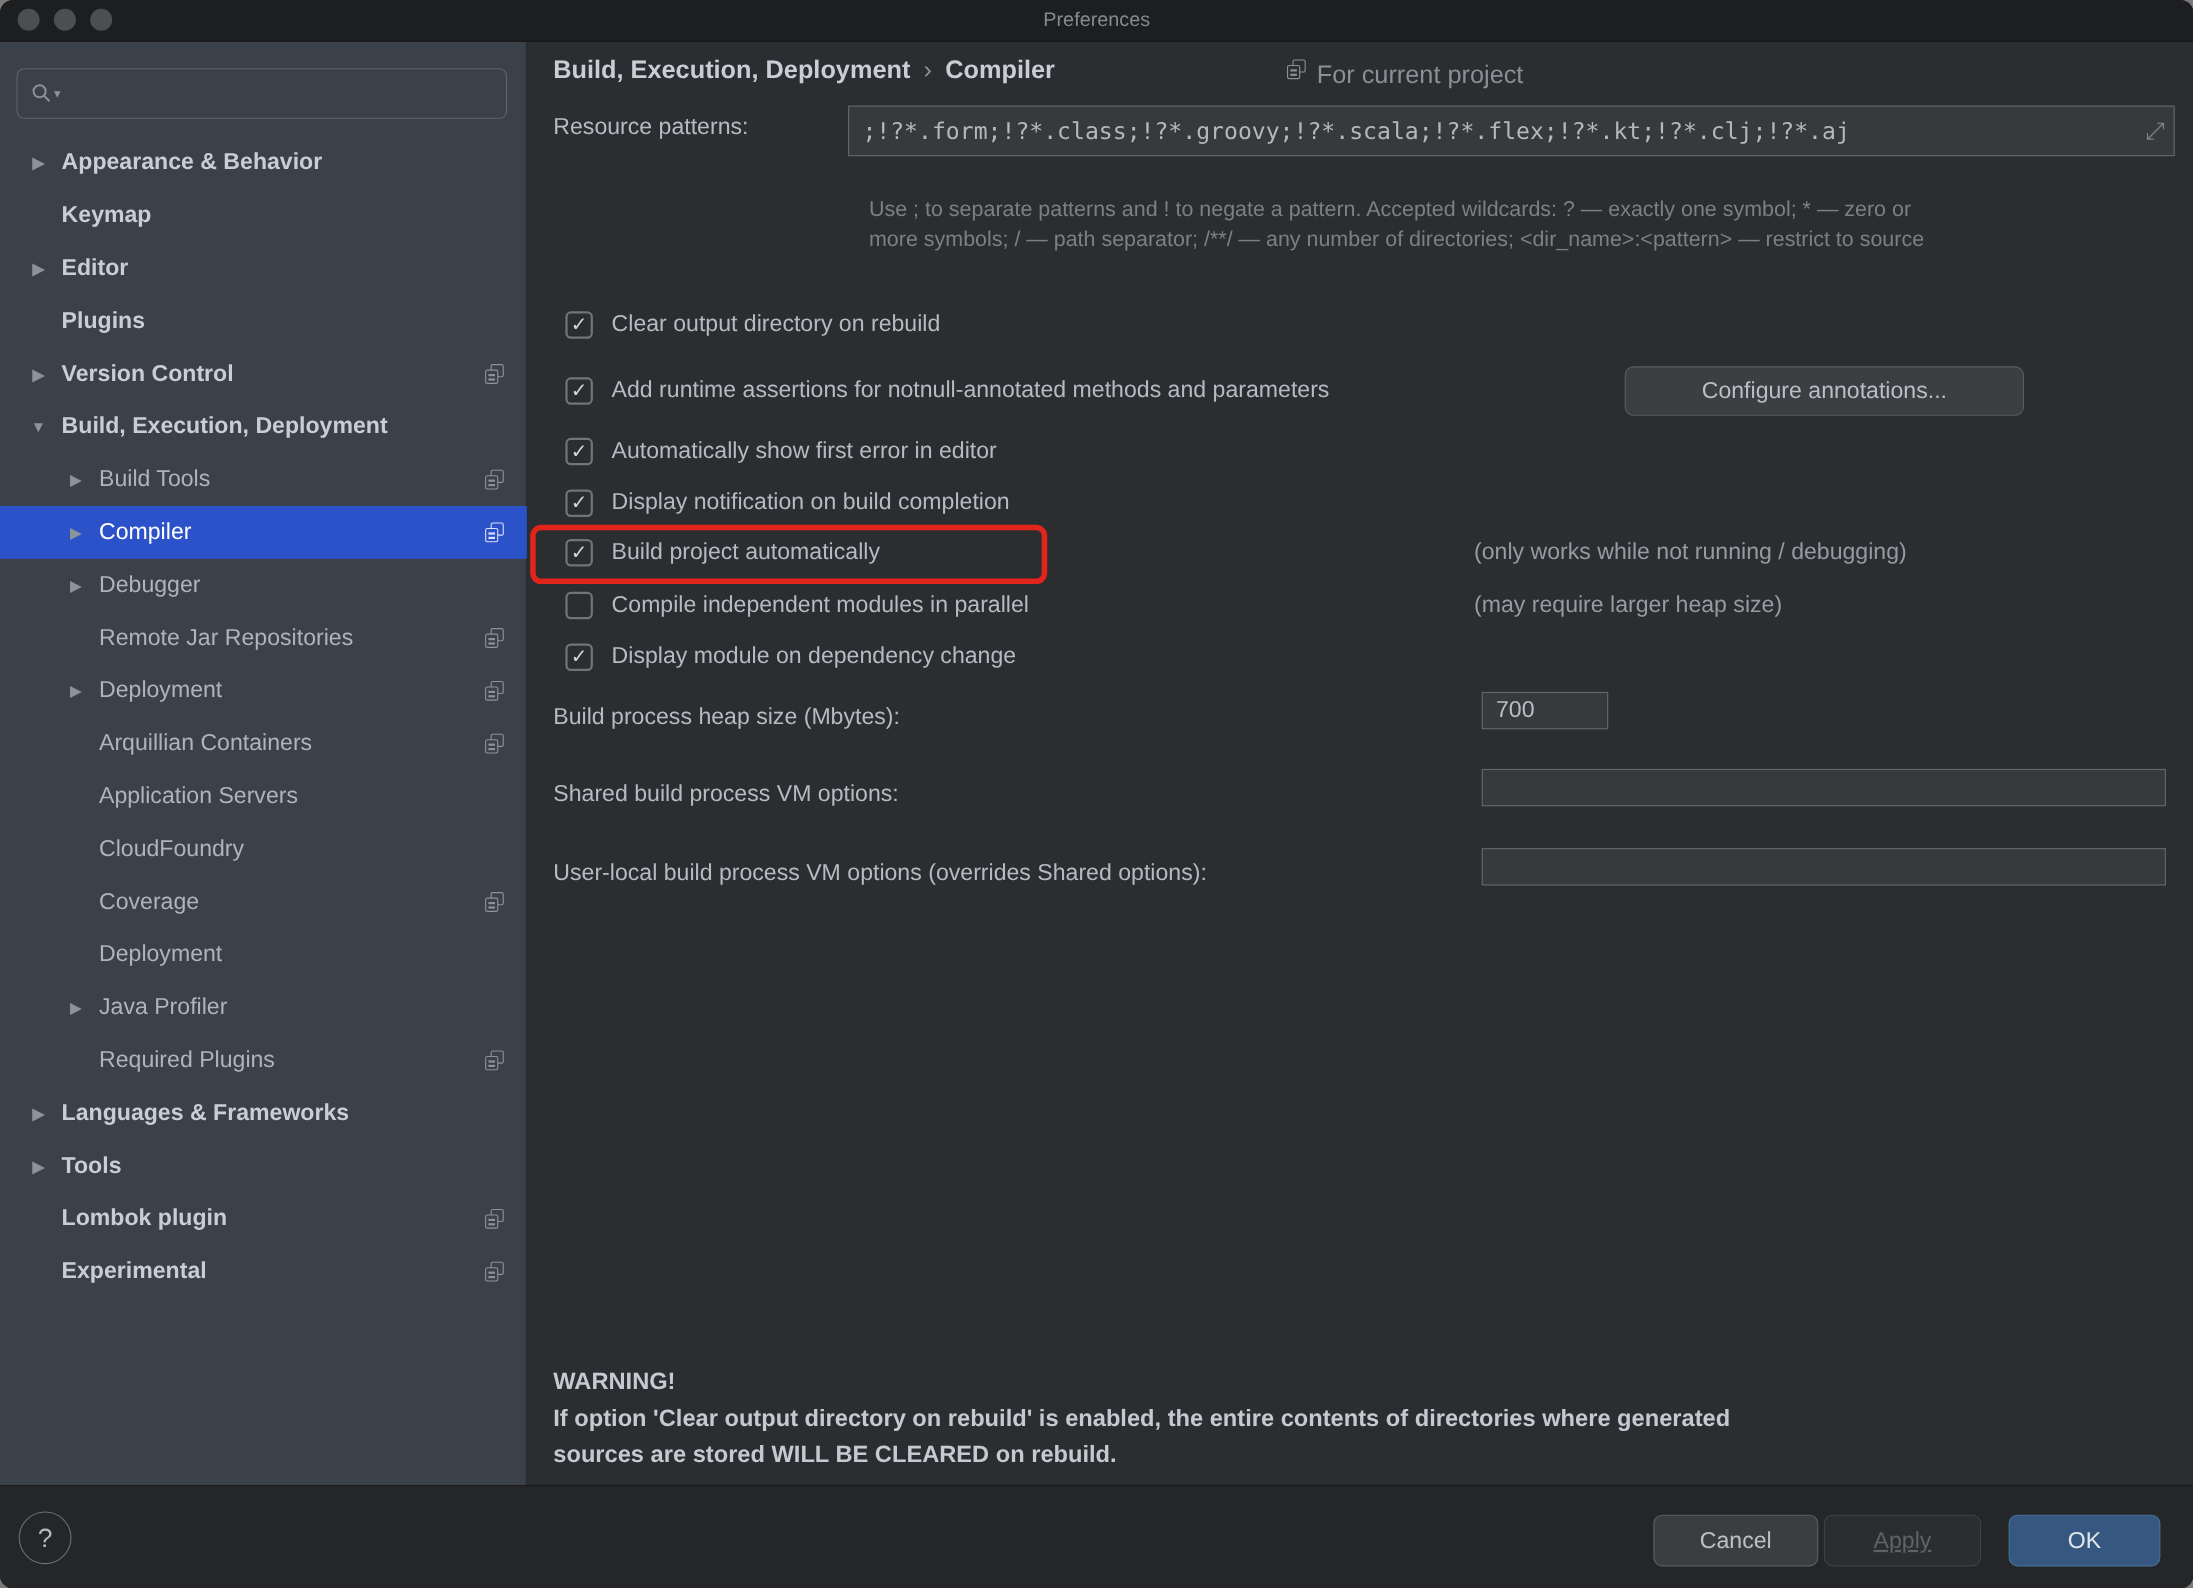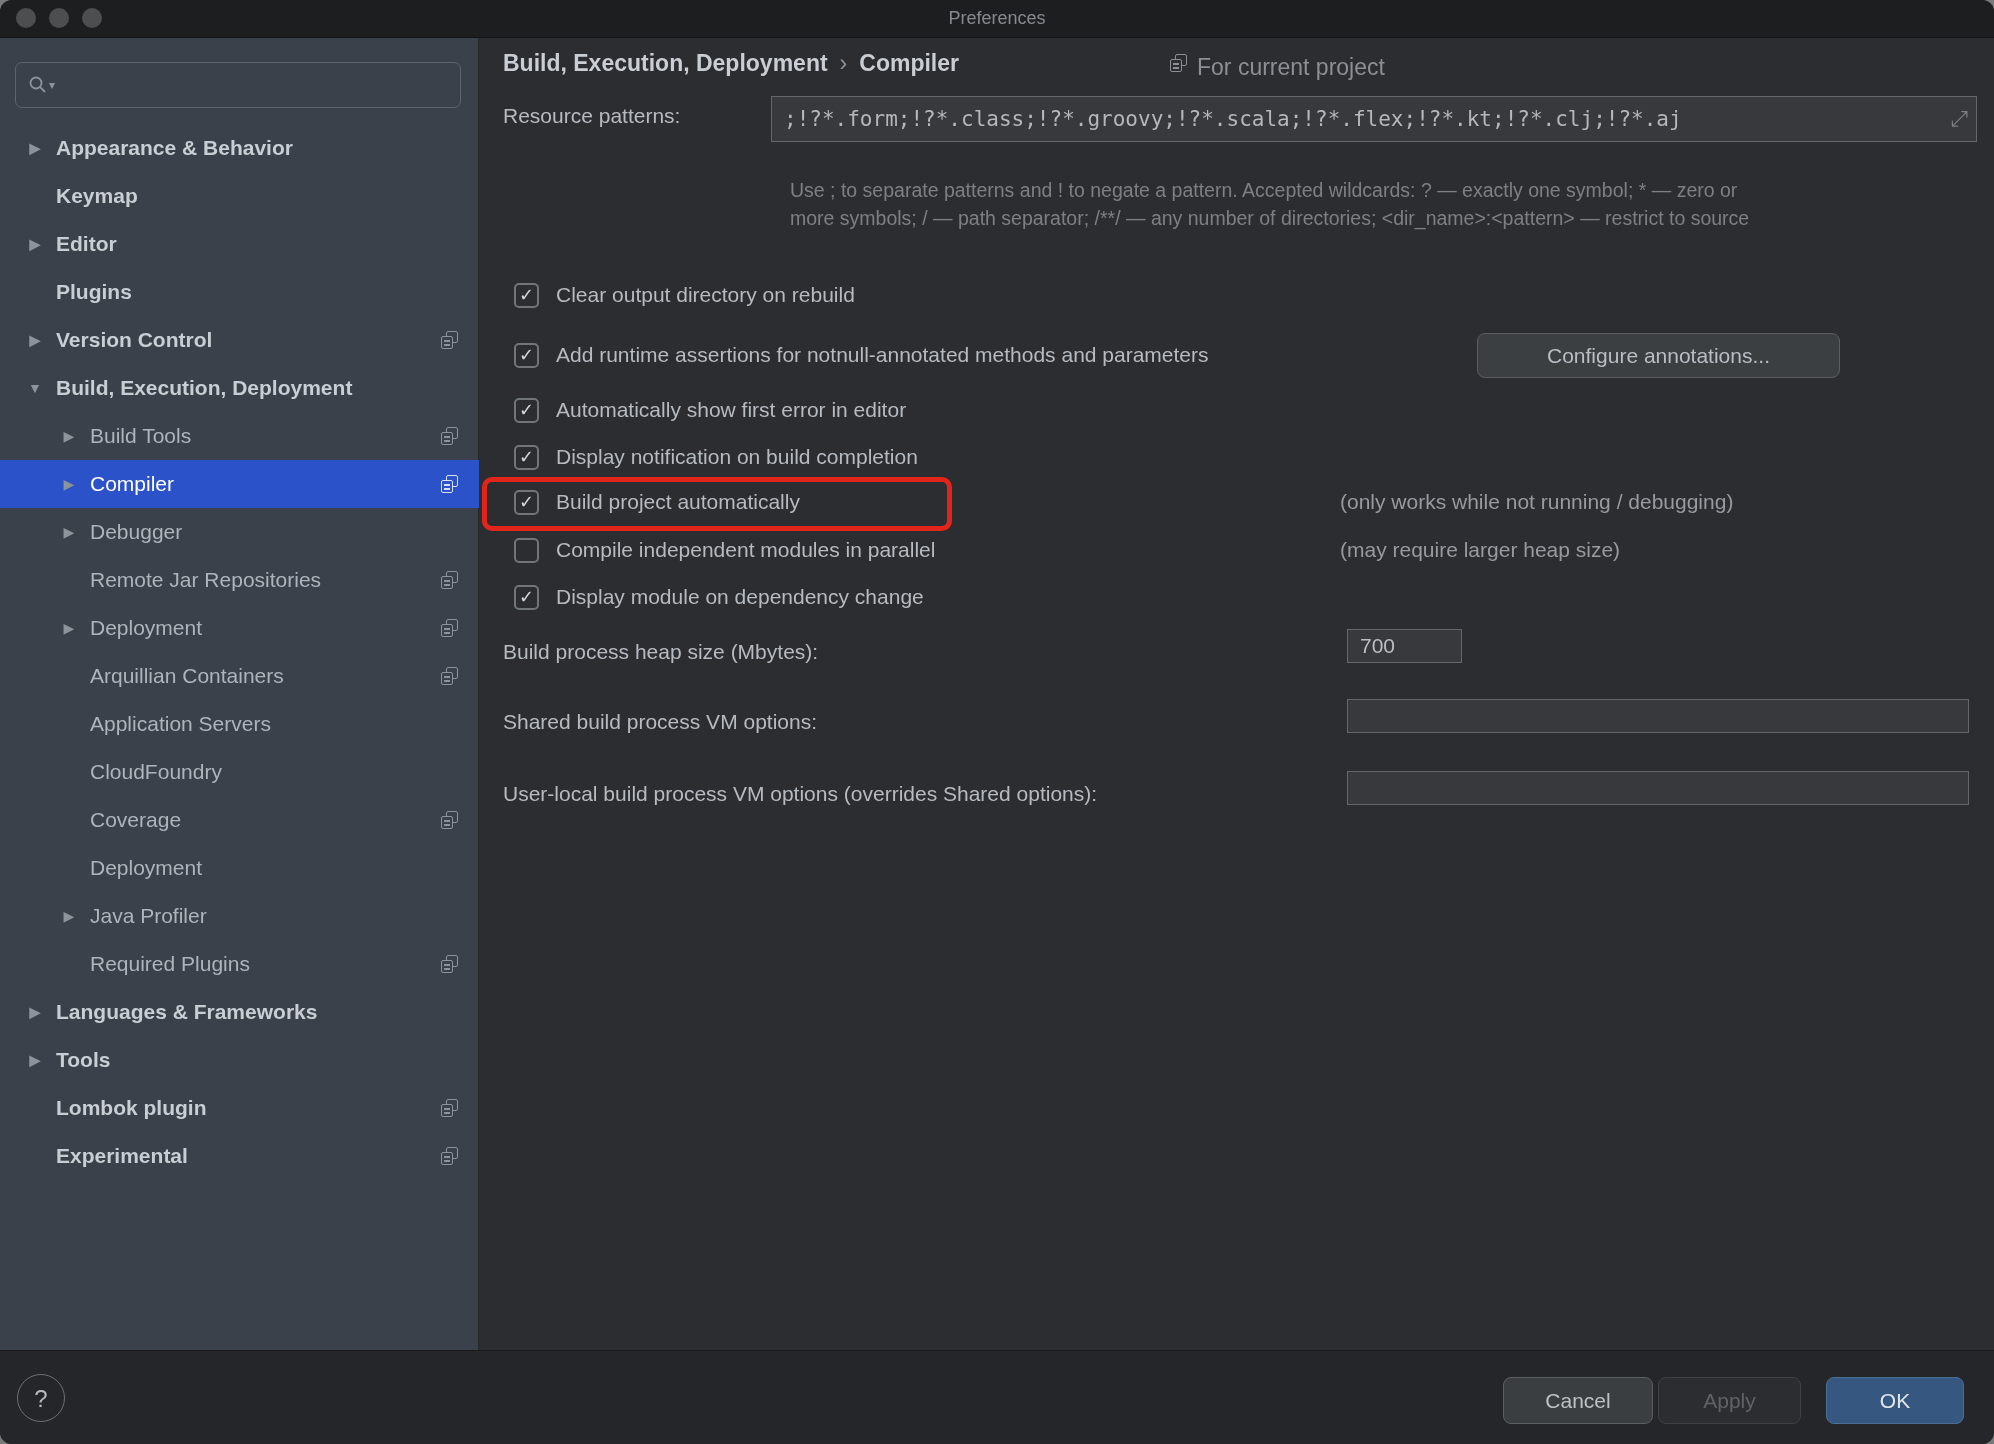--- a/index.html
+++ b/index.html
@@ -54,21 +54,21 @@
   .cfg-btn{position:absolute;left:997px;top:295px;width:363px;height:45px;background:#3c3f42;border:1.5px solid #5a5e62;border-radius:8px;color:#b9bec5;font-size:21px;font-family:"Liberation Sans",sans-serif;cursor:pointer;}
   .frow-label{position:absolute;left:23px;color:#b6bbc2;font-size:21px;white-space:nowrap;}
   .ffield{position:absolute;left:867px;height:34px;background:#37393d;border:1.5px solid #64686d;box-sizing:border-box;}
   .ffield input{width:100%;height:100%;background:transparent;border:none;outline:none;color:#b9bec5;font-size:21px;padding:0 12px;box-sizing:border-box;font-family:"Liberation Sans",sans-serif;}
   .warning{position:absolute;left:23px;top:1202px;color:#c6cad0;font-weight:bold;font-size:21.5px;line-height:33px;}
   
   .footer{position:absolute;left:0;top:1350px;width:100%;height:94px;background:#242629;border-top:1px solid #1a1a1a;}
   .helpbtn{position:absolute;left:17px;top:23px;width:48px;height:48px;border-radius:50%;border:1.5px solid #6c6f73;color:#b6b9bd;font-size:24px;background:transparent;text-align:center;line-height:46px;cursor:pointer;box-sizing:border-box;font-family:"Liberation Sans",sans-serif;}
   .btn{position:absolute;top:26px;height:47px;border-radius:8px;font-size:21px;box-sizing:border-box;cursor:pointer;font-family:"Liberation Sans",sans-serif;}
   .btn-cancel{left:1483px;width:150px;background:#3b3e41;border:1.5px solid #5c5f62;color:#bdc0c4;margin-left:20px;}
-  .btn-apply{left:1658px;width:143px;background:#2b2d30;border:1.5px solid #3f4245;color:#5f6368;cursor:default;}
+  .btn-apply{left:1658px;width:143px;background:#2b2d30;border:1.5px solid #3f4245;color:#5f6368;cursor:default;text-decoration:underline;}
   .btn-ok{left:1826px;width:138px;background:#365880;border:1.5px solid #4a7096;color:#e2e6ea;}
 </style>
 </head>
 <body>
 
 <div class="window">
 
   <div class="titlebar">
     <span class="traffic t1"></span>
     <span class="traffic t2"></span>
@@ -281,20 +281,25 @@
     </div>
     <div class="frow-label" style="top:672px">Shared build process VM options:</div>
     <div class="ffield" style="top:661px;width:622px">
       <input value="" style="">
     </div>
     <div class="frow-label" style="top:744px">User-local build process VM options (overrides Shared options):</div>
     <div class="ffield" style="top:733px;width:622px">
       <input value="" style="">
     </div>
 
+    <div class="warning">
+      <div>WARNING!</div>
+      <div>If option 'Clear output directory on rebuild' is enabled, the entire contents of directories where generated</div>
+      <div>sources are stored WILL BE CLEARED on rebuild.</div>
+    </div>
   </div>
 
   <div class="footer">
     <button class="helpbtn">?</button>
     <button class="btn btn-cancel">Cancel</button>
     <button class="btn btn-apply">Apply</button>
     <button class="btn btn-ok">OK</button>
   </div>
 
 </div>

